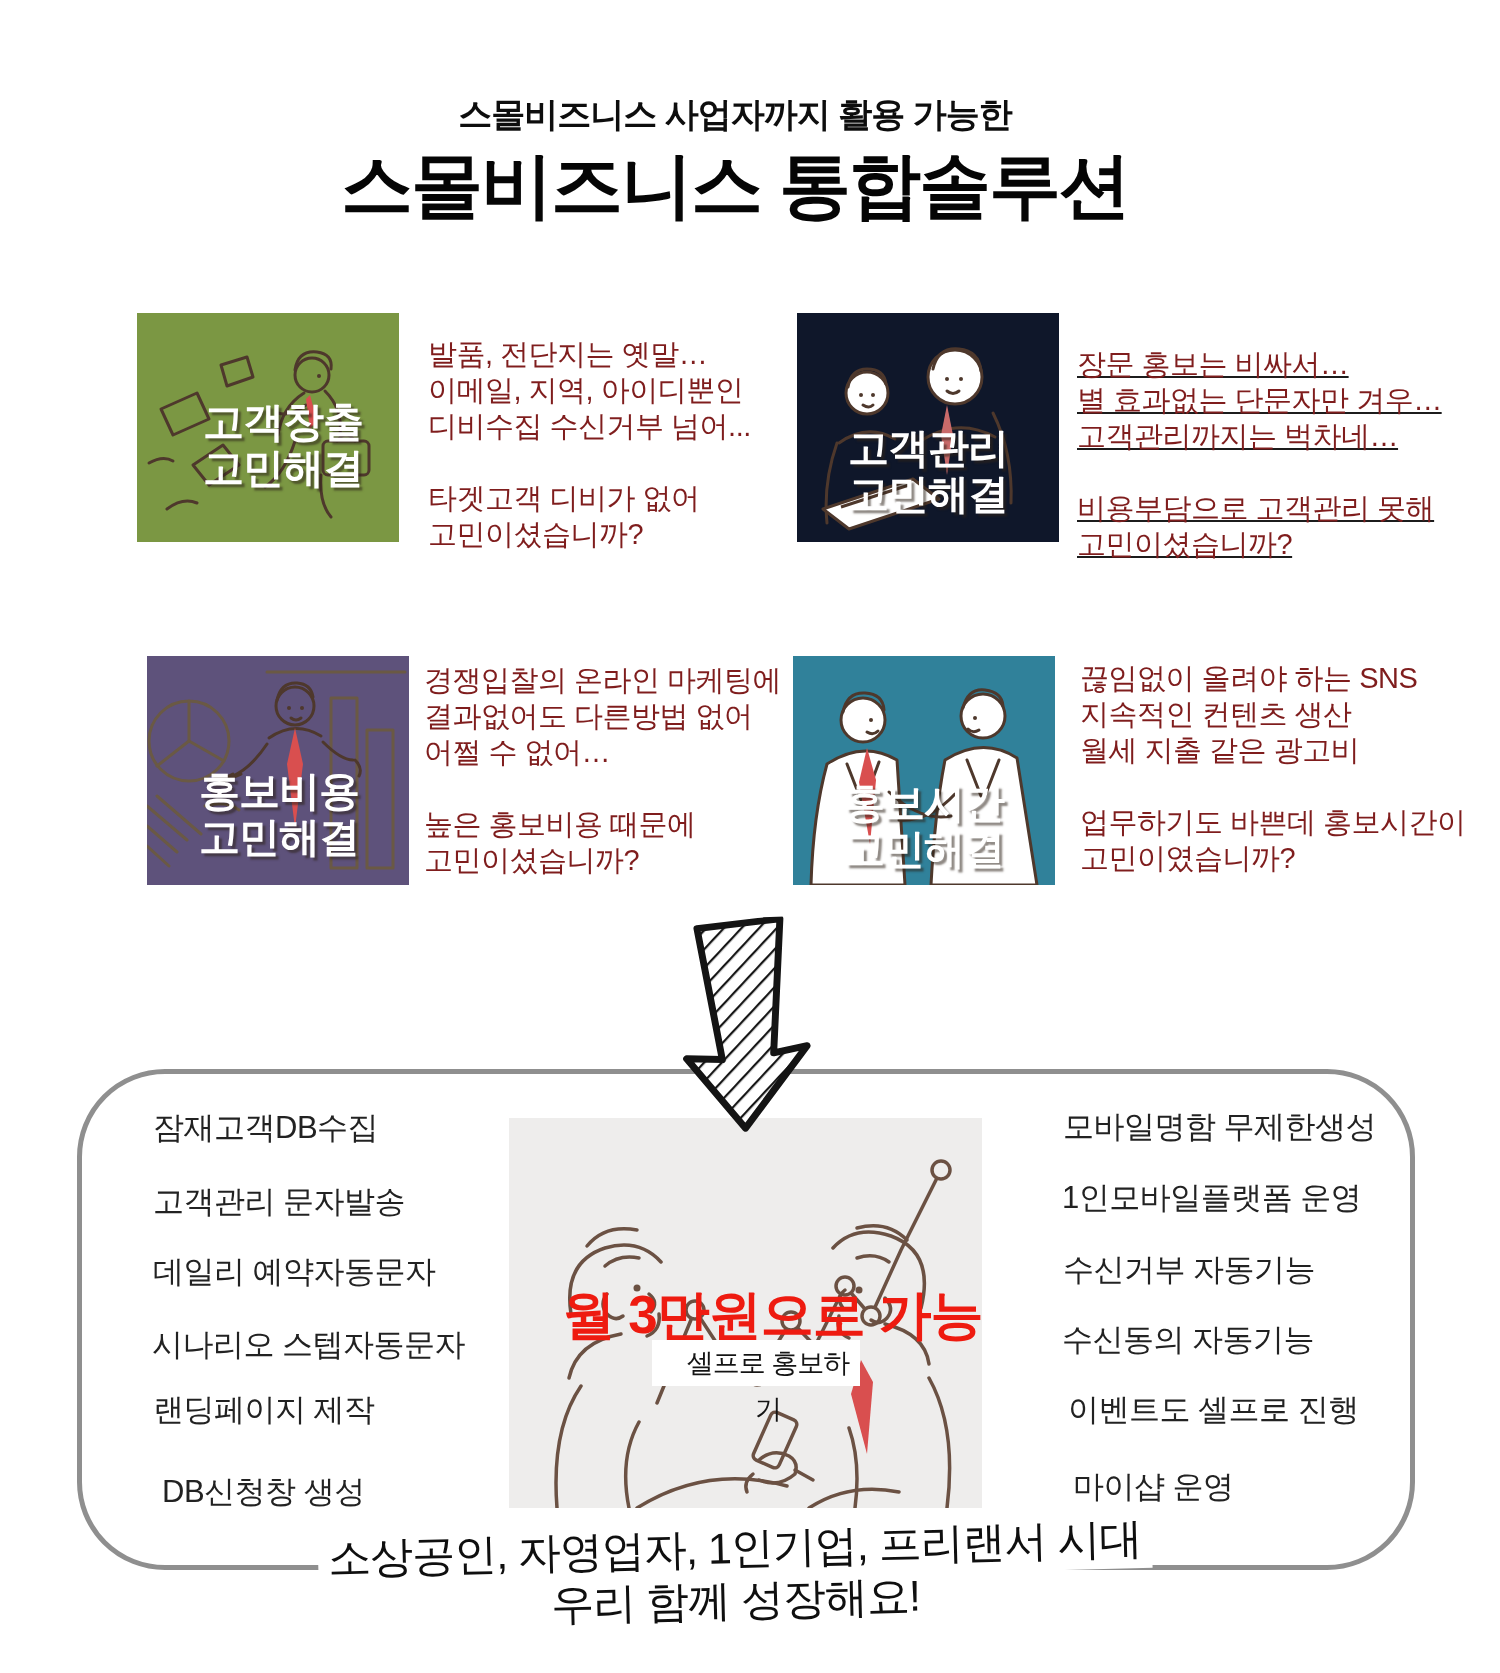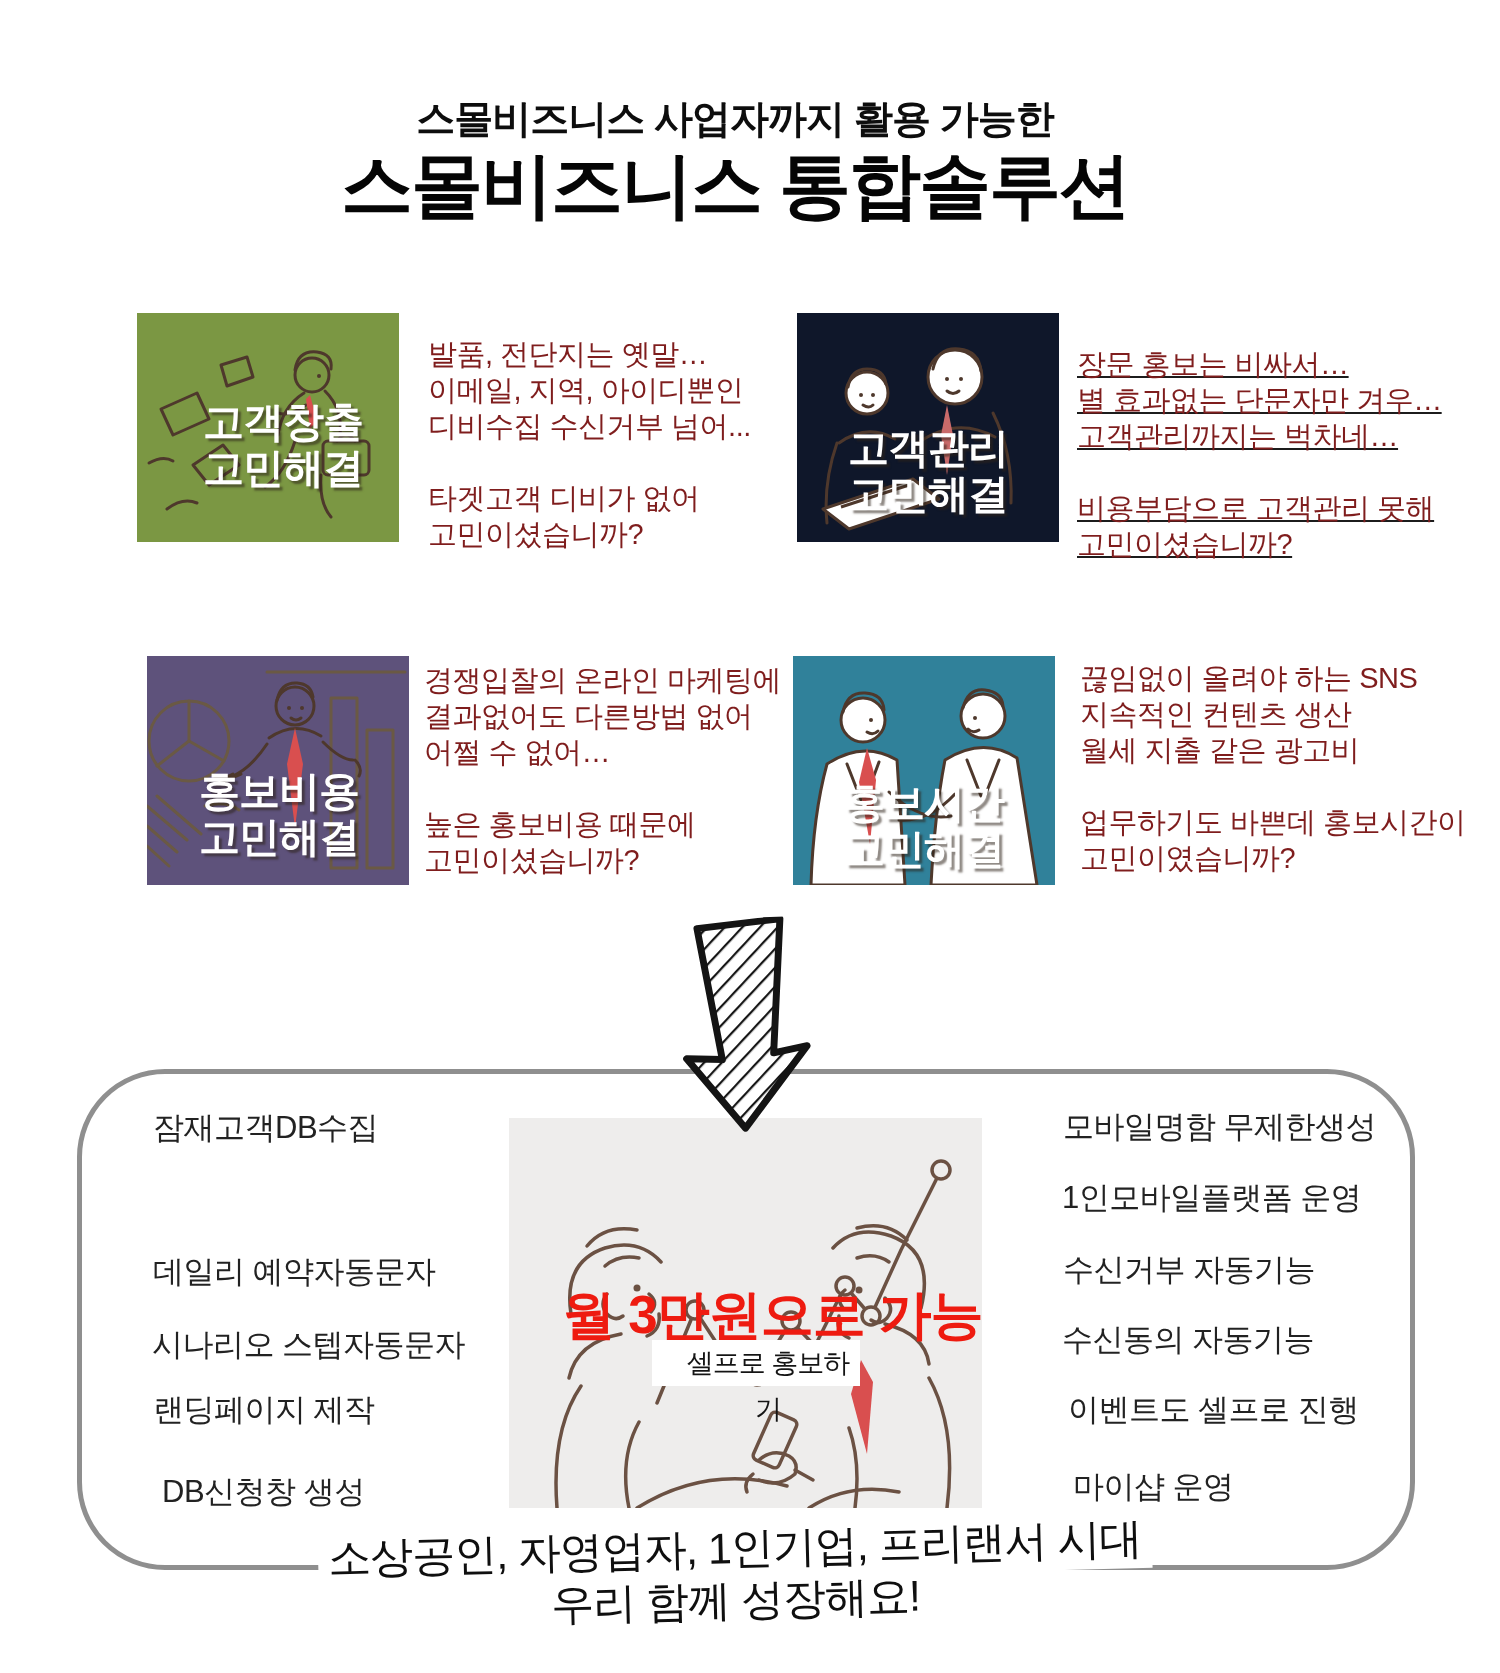--- a/index.html
+++ b/index.html
@@ -2,21 +2,21 @@
 <html><head>
 <meta charset="utf-8">
 <style>
   html,body{margin:0;padding:0;background:#ffffff;}
   .canvas{
     position:relative;width:1500px;height:1673px;background:#ffffff;overflow:hidden;
     font-family:"Liberation Sans","DejaVu Sans",sans-serif;color:#1c1c1c;
   }
   
   .hdr{position:absolute;left:0;top:0;width:1470px;text-align:center;}
-  .hdr-sub{position:absolute;left:0;top:92px;width:100%;font-size:39px;font-weight:700;color:#0d0d0d;letter-spacing:-1px;}
+  .hdr-sub{position:absolute;left:0;top:92px;width:100%;font-size:34px;font-weight:700;color:#0d0d0d;letter-spacing:-1px;}
   .hdr-title{position:absolute;left:0;top:138px;width:100%;font-size:72px;font-weight:800;color:#050505;letter-spacing:-2px;}
   
   .pp-box{position:absolute;width:262px;height:229px;overflow:hidden;}
   .pp-box svg{position:absolute;left:0;top:0;}
   .pp-label{position:absolute;font-size:41px;font-weight:800;color:#ffffff;line-height:46px;letter-spacing:-1px;
             text-shadow:3px 3px 2px rgba(45,35,25,0.55);white-space:nowrap;}
   .pp-label.centered{left:0;width:100%;text-align:center;}
   .pp-text{position:absolute;white-space:nowrap;}
   .pp-line{height:36px;line-height:36px;font-size:29px;font-weight:500;color:#7f1d1d;letter-spacing:-0.5px;}
   
@@ -199,20 +199,21 @@
         <rect width="13" height="13" fill="#ffffff"></rect>
         <line x1="0" y1="0" x2="0" y2="13" stroke="#161616" stroke-width="4.5"></line>
       </pattern>
     </defs>
     <path d="M20,9 L104,2 L93,137 L127,131 L62,212 L5,140 L41,142 Z" fill="url(#hatch)" stroke="#141414" stroke-width="7" stroke-linejoin="round"></path>
   </svg>
 
   <div class="panel"></div>
 
   <div class="feature" style="left:153px;top:1108px;">잠재고객DB수집</div>
+  <div class="feature" style="left:153px;top:1182px;">고객관리 문자발송</div>
   <div class="feature" style="left:153px;top:1252px;">데일리 예약자동문자</div>
   <div class="feature" style="left:152px;top:1325px;">시나리오 스텝자동문자</div>
   <div class="feature" style="left:153px;top:1390px;">랜딩페이지 제작</div>
   <div class="feature" style="left:162px;top:1472px;">DB신청창 생성</div>
 
   <div class="feature" style="left:1063px;top:1107px;">모바일명함 무제한생성</div>
   <div class="feature" style="left:1062px;top:1178px;">1인모바일플랫폼 운영</div>
   <div class="feature" style="left:1063px;top:1250px;">수신거부 자동기능</div>
   <div class="feature" style="left:1062px;top:1320px;">수신동의 자동기능</div>
   <div class="feature" style="left:1068px;top:1390px;">이벤트도 셀프로 진행</div>

